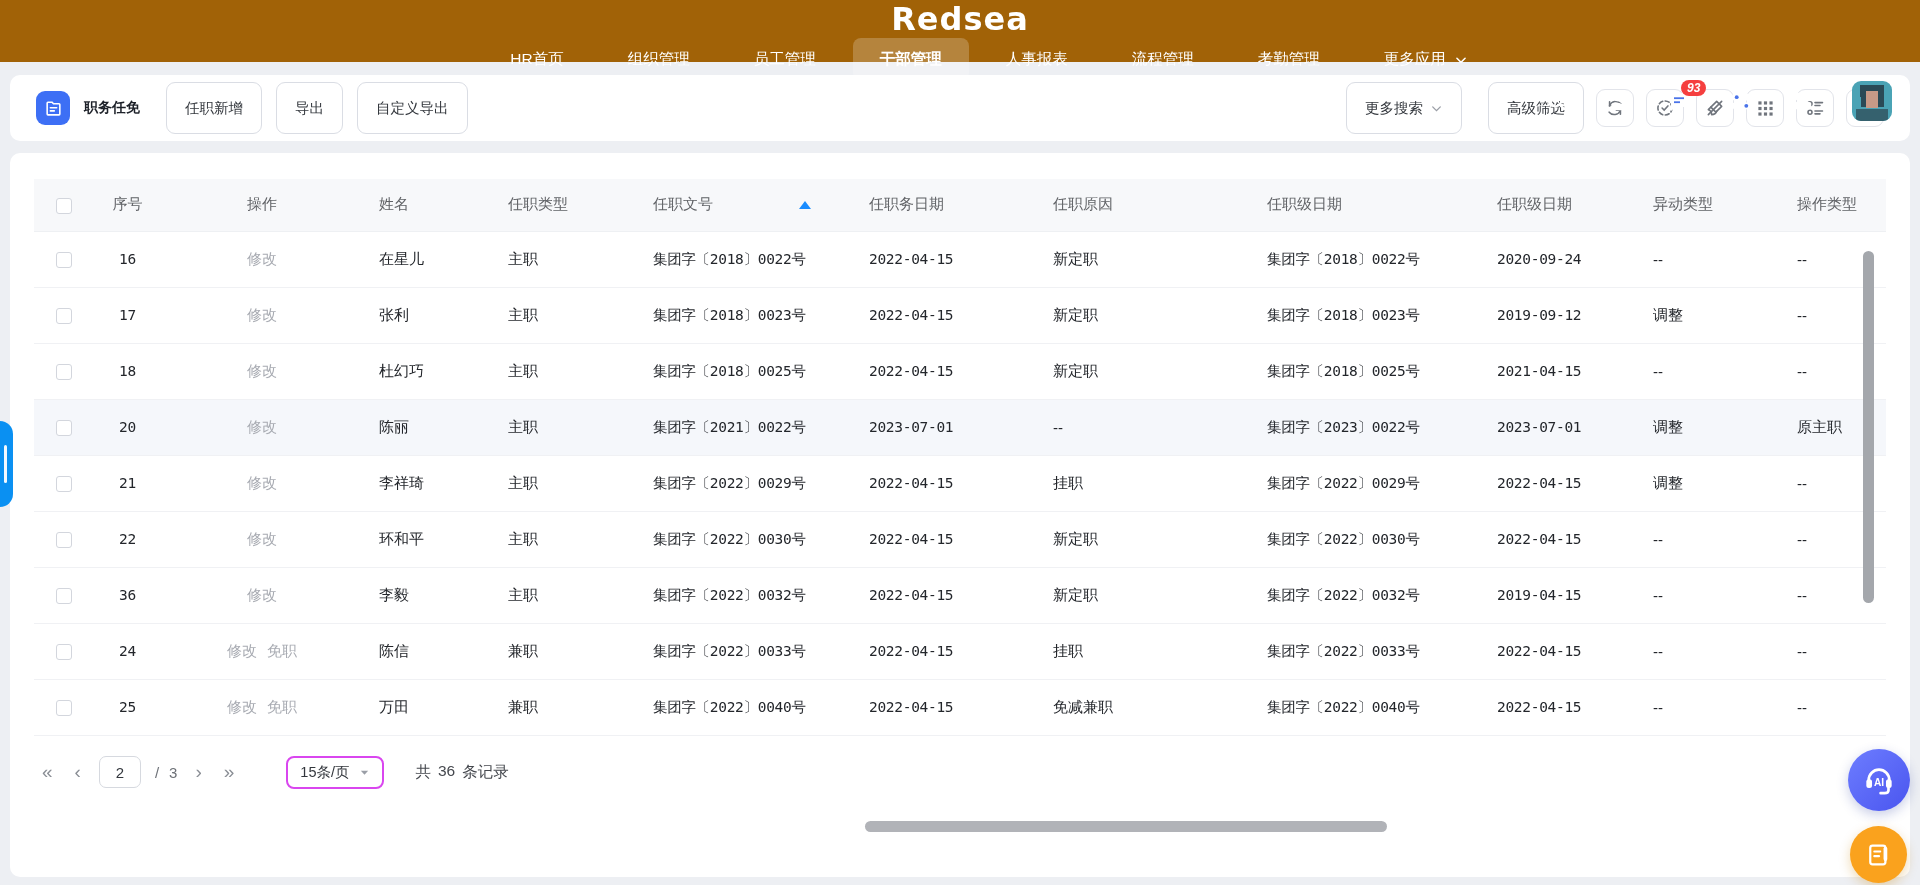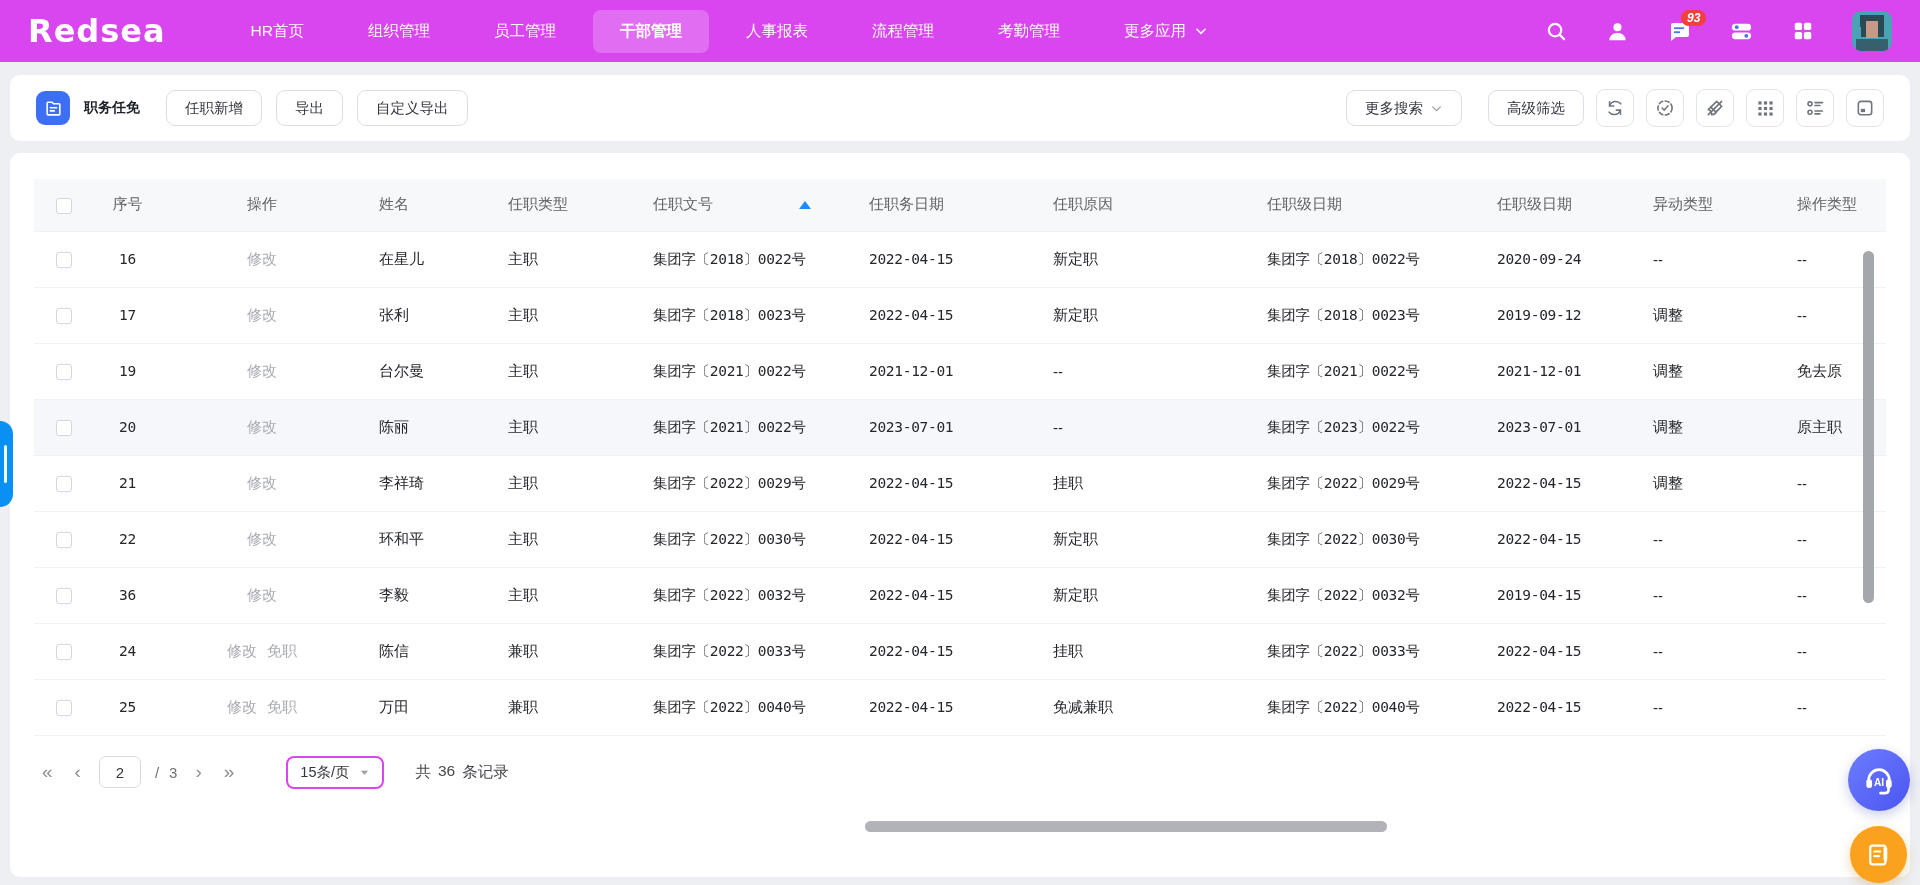--- a/index.html
+++ b/index.html
@@ -1,35 +1,35 @@
 <!DOCTYPE html>
 <html><head>
 <meta charset="utf-8">
 <style>
   * { margin:0; padding:0; box-sizing:border-box; }
   html,body { width:1920px; height:885px; overflow:hidden; background:#edeff3;
     font-family:"Liberation Sans", sans-serif; }
 
   
-  .navbar { height:62px; background:#d946ef; display:flex; align-items:center; padding:0 28px; position:relative; }
+  .navbar { height:62px; background:#a16207; display:flex; align-items:center; padding:0 28px; position:relative;flex-direction:column; }
   .brand { color:#fff; font-size:32px; font-weight:800; letter-spacing:1px; font-family:"DejaVu Sans", sans-serif; cursor:pointer; }
   .nav-menu { display:flex; margin-left:58px; gap:10px; }
   .nav-item { color:#fff; font-size:15.5px; padding:11px 27px; border-radius:8px; cursor:pointer; display:flex; align-items:center; gap:8px; white-space:nowrap; }
   .nav-item.active { background:rgba(255,255,255,.22); font-weight:700; }
   .nav-right { margin-left:auto; display:flex; align-items:center; gap:38px; }
   .nav-ic { position:relative; display:flex; align-items:center; cursor:pointer; }
   .badge { position:absolute; top:-9px; left:14px; background:#f53f3f; color:#fff; font-size:12px; font-weight:700;
     border-radius:9px; padding:1px 6px; line-height:14px; }
   .avatar { width:40px; height:40px; border-radius:9px; overflow:hidden; cursor:pointer; }
 
   
   .toolbar { margin:13px 10px 0; background:#fff; border-radius:10px; height:66px; display:flex; align-items:center; padding:0 26px; }
   .title-ic { width:34px; height:34px; border-radius:9px; background:#3d6ff5; display:flex; align-items:center; justify-content:center; margin-right:14px; }
   .page-title { font-size:14px; font-weight:700; color:#1d2129; margin-right:26px; }
-  .btn { height:36px; padding:0 18px; border:1px solid #dadde4; border-radius:9px; background:#fff; font-size:14.5px;
+  .btn { height:52px; padding:0 18px; border:1px solid #dadde4; border-radius:9px; background:#fff; font-size:14.5px;
     color:#33373d; display:flex; align-items:center; gap:7px; cursor:pointer; white-space:nowrap; }
   .btn + .btn { margin-left:14px; }
   .tb-right { margin-left:auto; display:flex; align-items:center; gap:12px; }
   .icon-btn { width:38px; height:38px; border:1px solid #e2e4ea; border-radius:9px; background:#fff; display:flex;
     align-items:center; justify-content:center; cursor:pointer; }
   .chev { color:#9a9ea6; }
 
   
   .table-card { margin:12px 10px 0; background:#fff; border-radius:10px; padding:26px 24px 0; position:relative; height:724px; }
   .tbl-wrap { overflow:hidden; width:100%; }
@@ -293,31 +293,31 @@
             <td class="num">集团字〔2018〕0023号</td>
             <td class="num">2022-04-15</td>
             <td>新定职</td>
             <td class="num">集团字〔2018〕0023号</td>
             <td class="num">2019-09-12</td>
             <td>调整</td>
             <td>--</td>
           </tr>
           <tr>
             <td class="c"><span class="cbx"></span></td>
-            <td class="c num">19</td>
-            <td class="c"><span class="op-link">修改</span></td>
-            <td>台尔曼</td>
-            <td>主职</td>
-            <td class="num">集团字〔2021〕0022号</td>
-            <td class="num">2021-12-01</td>
-            <td>--</td>
-            <td class="num">集团字〔2021〕0022号</td>
-            <td class="num">2021-12-01</td>
-            <td>调整</td>
-            <td>免去原</td>
+            <td class="c num">18</td>
+            <td class="c"><span class="op-link">修改</span></td>
+            <td>杜幻巧</td>
+            <td>主职</td>
+            <td class="num">集团字〔2018〕0025号</td>
+            <td class="num">2022-04-15</td>
+            <td>新定职</td>
+            <td class="num">集团字〔2018〕0025号</td>
+            <td class="num">2021-04-15</td>
+            <td>--</td>
+            <td>--</td>
           </tr>
           <tr class="hl">
             <td class="c"><span class="cbx"></span></td>
             <td class="c num">20</td>
             <td class="c"><span class="op-link">修改</span></td>
             <td>陈丽</td>
             <td>主职</td>
             <td class="num">集团字〔2021〕0022号</td>
             <td class="num">2023-07-01</td>
             <td>--</td>

